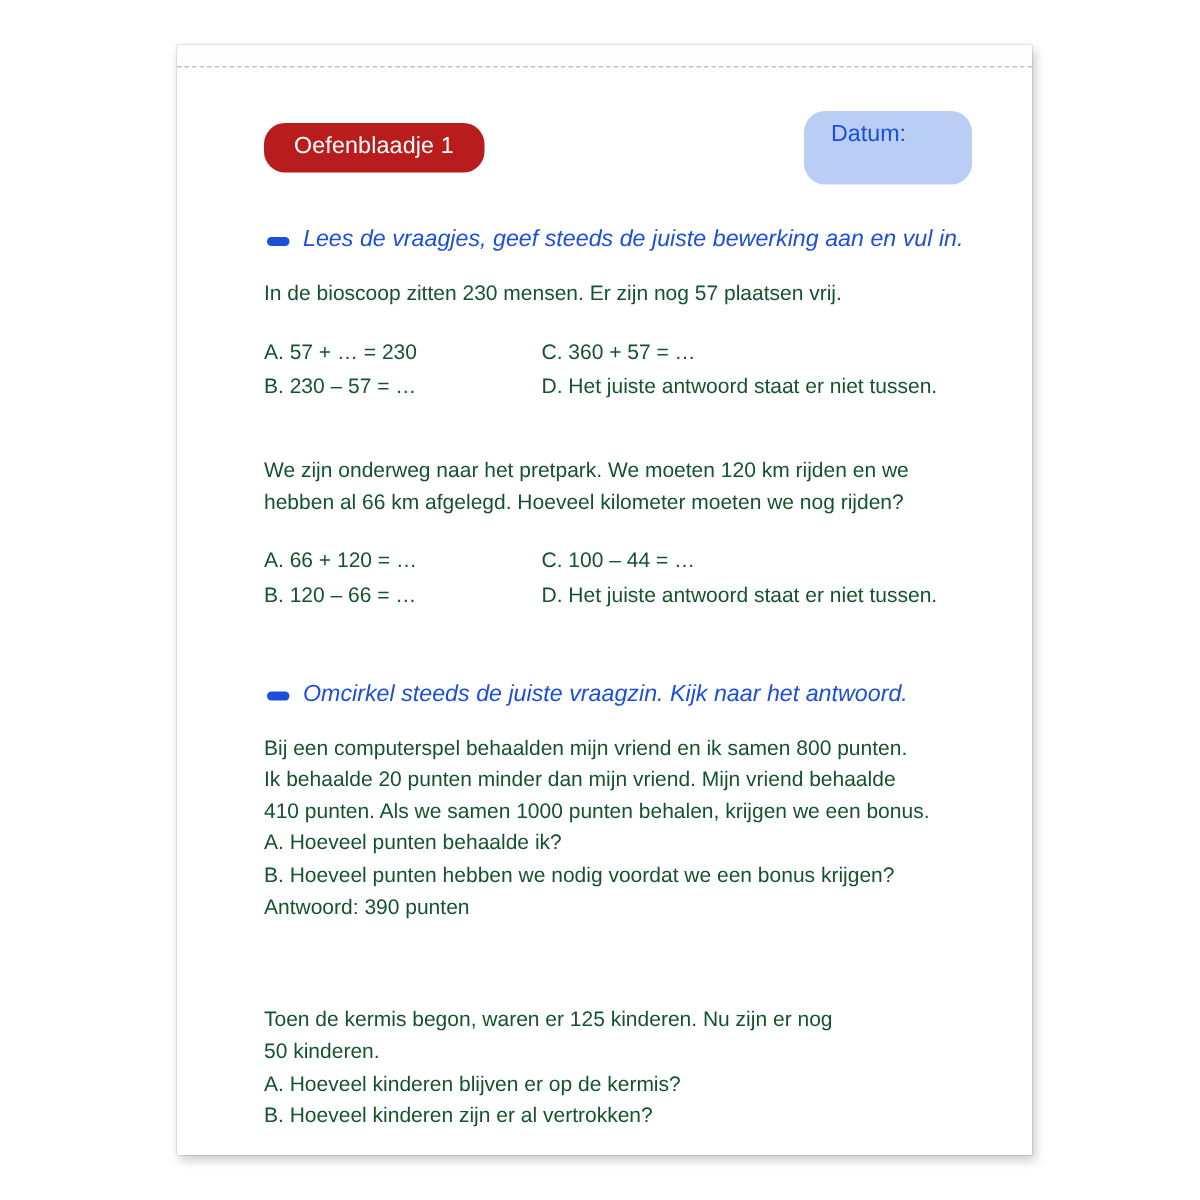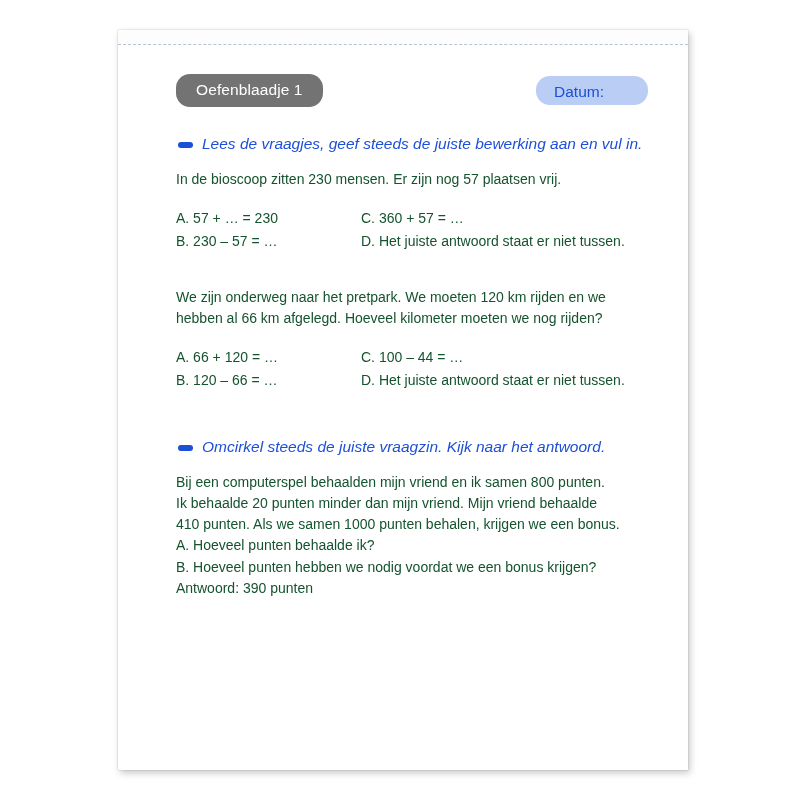--- a/index.html
+++ b/index.html
@@ -48,33 +48,33 @@
   }
 
   .header-row {
     display: flex;
     align-items: center;
     justify-content: space-between;
     margin-bottom: 28px;
   }
 
   .title-pill {
-    background: #737373;
+    background: #b91c1c;
     color: #ffffff;
     font-size: 15.5px;
     padding: 7px 20px 8px 20px;
     border-radius: 14px;
     letter-spacing: 0.1px;
   }
 
   .date-pill {
     background: #b9cdf5;
     color: #1b4fd8;
     font-size: 15.5px;
-    padding: 7px 44px 4px 18px;
+    padding: 7px 44px 24px 18px;
     border-radius: 14px;
     margin-right: 6px;
   }
 
   .instruction {
     display: flex;
     align-items: flex-start;
     gap: 9px;
     font-size: 15.5px;
     color: #1d4fd7;
@@ -164,15 +164,22 @@
       <p class="line">Bij een computerspel behaalden mijn vriend en ik samen 800 punten.</p>
       <p class="line">Ik behaalde 20 punten minder dan mijn vriend. Mijn vriend behaalde</p>
       <p class="line">410 punten. Als we samen 1000 punten behalen, krijgen we een bonus.</p>
       <p class="line">A. Hoeveel punten behaalde ik?</p>
       <p class="line">B. Hoeveel punten hebben we nodig voordat we een bonus krijgen?</p>
       <p class="line">Antwoord: 390 punten</p>
     </div>
 
     <div class="spacer-lg"></div>
 
+    <div class="block">
+      <p class="line">Toen de kermis begon, waren er 125 kinderen. Nu zijn er nog</p>
+      <p class="line">50 kinderen.</p>
+      <p class="line">A. Hoeveel kinderen blijven er op de kermis?</p>
+      <p class="line">B. Hoeveel kinderen zijn er al vertrokken?</p>
+
+    </div>
 
   </div>
 </div>
 
 </body></html>

